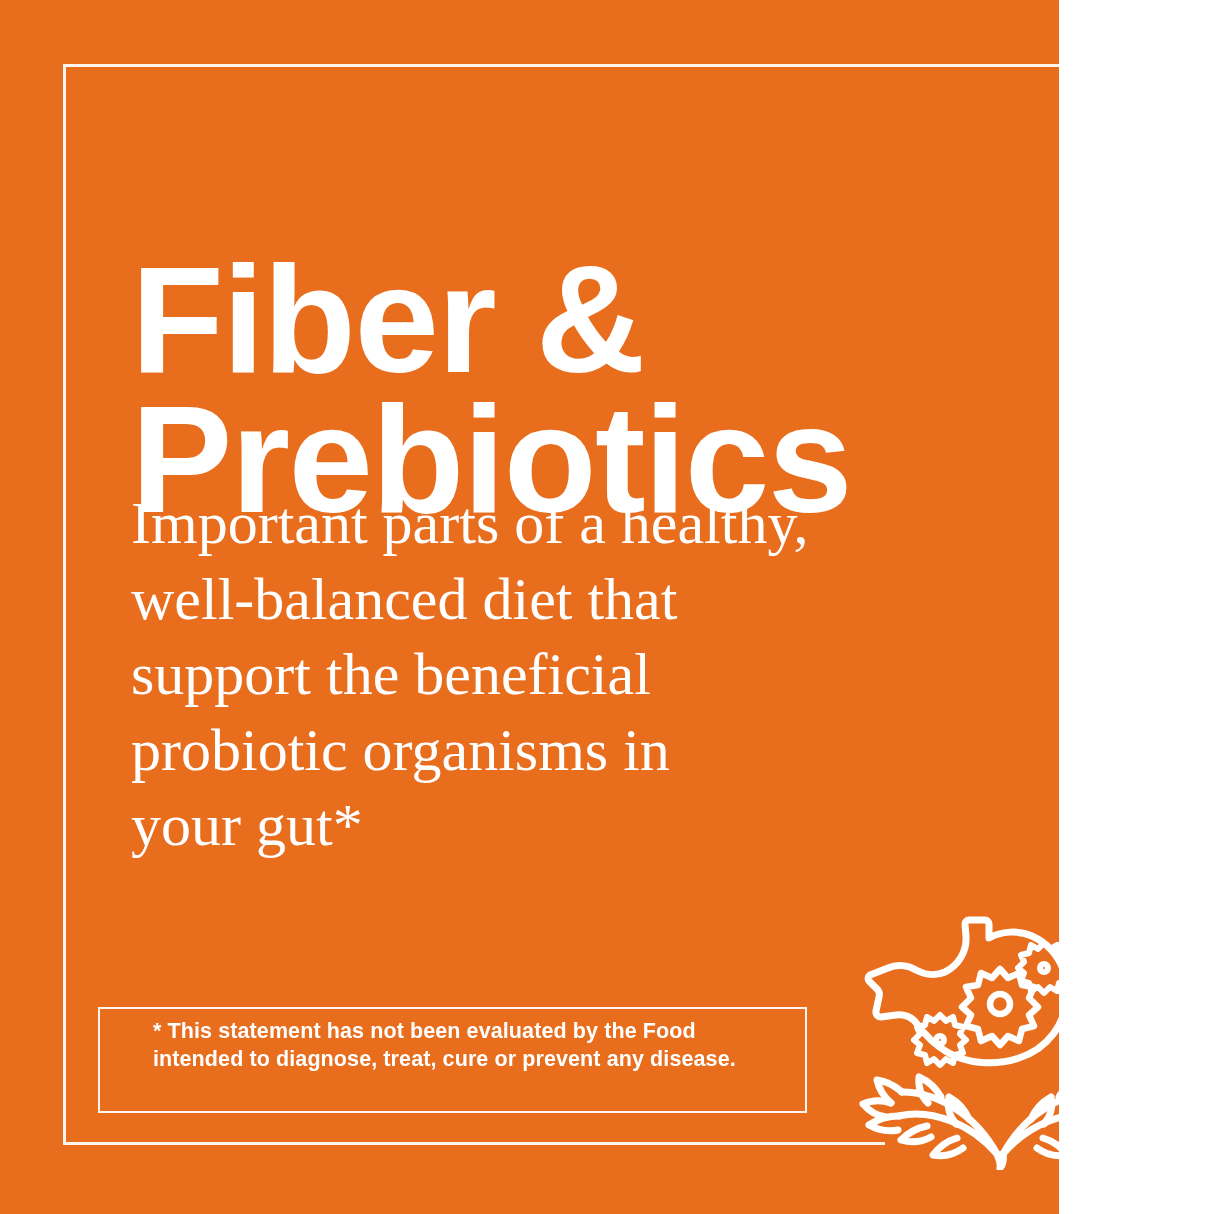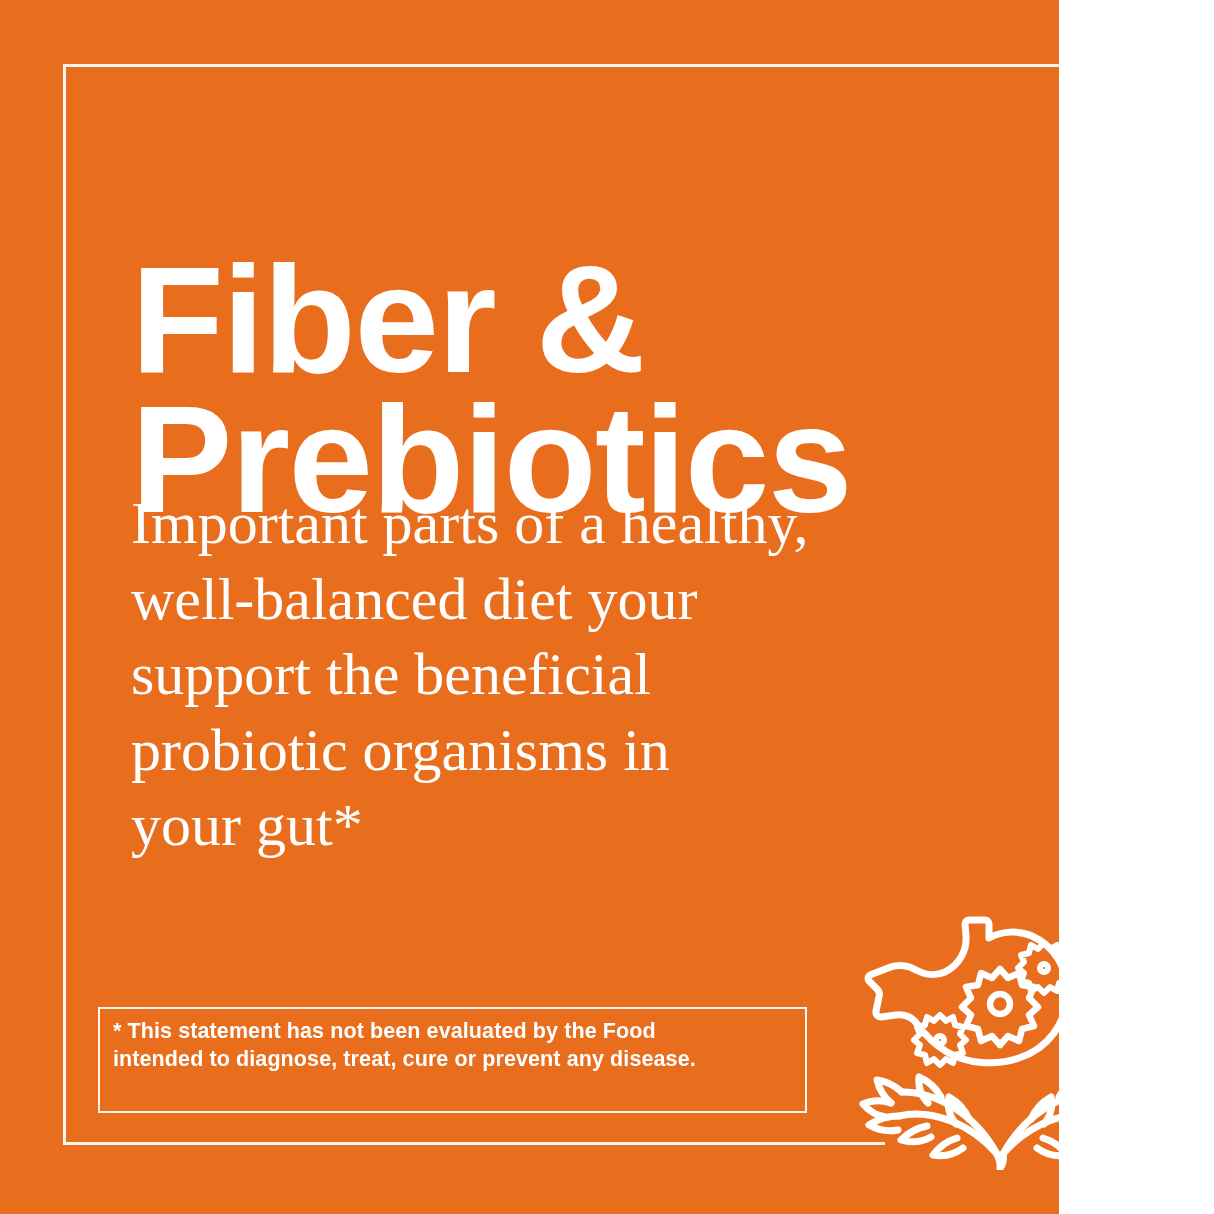--- a/index.html
+++ b/index.html
@@ -79,21 +79,21 @@
     box-sizing: border-box;
     border: 2px solid #fdf6ef;
     padding: 9px 12px 6px 13px;
     color: #ffffff;
     font-size: 21.5px;
     font-weight: 700;
     line-height: 1.30;
     letter-spacing: 0.1px;
     font-family: "Liberation Sans", "DejaVu Sans", sans-serif;
   }
-  .disclaimer .dc-line { display: block; white-space: nowrap; }
+  .disclaimer .dc-line { display: block; white-space: nowrap; margin-left: 40px; }
 
   
   .gut-icon {
     position: absolute;
     left: 845px;
     top: 905px;
     width: 310px;
     height: 265px;
   }
   .gut-icon svg { display: block; width: 100%; height: 100%; }
@@ -111,21 +111,21 @@
     <div class="frame-edge frame-bot-b"></div>
   </div>
 
   <h1 class="headline">
     <span class="hl-line">Fiber &amp;</span>
     <span class="hl-line">Prebiotics</span>
   </h1>
 
   <div class="body-copy">
     <span class="bc-line">Important parts of a healthy,</span>
-    <span class="bc-line">well-balanced diet your</span>
+    <span class="bc-line">well-balanced diet that</span>
     <span class="bc-line">support the beneficial</span>
     <span class="bc-line">probiotic organisms in</span>
     <span class="bc-line">your gut*</span>
   </div>
 
   <div class="disclaimer">
     <span class="dc-line">* This statement has not been evaluated by the Food</span>
     <span class="dc-line">intended to diagnose, treat, cure or prevent any disease.</span>
   </div>
 

